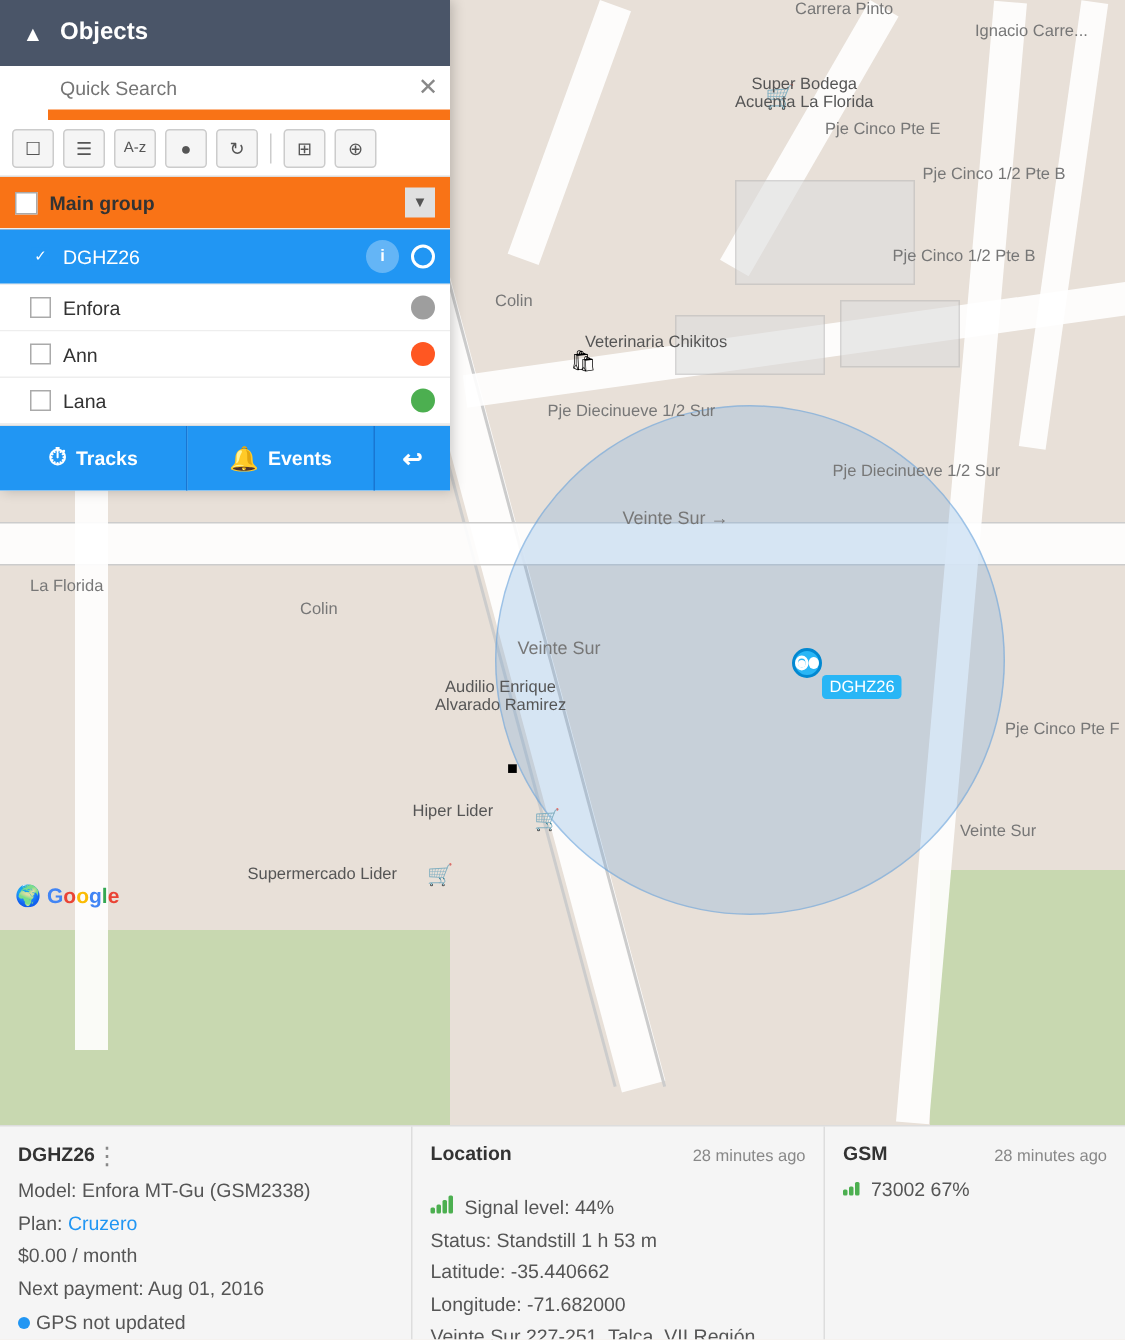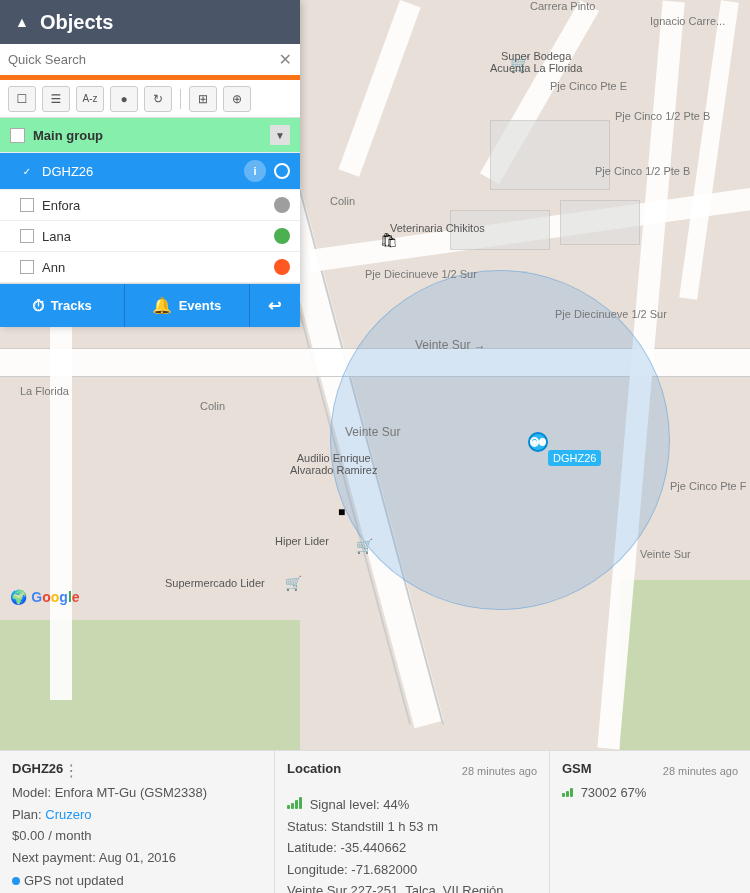--- a/index.html
+++ b/index.html
@@ -98,32 +98,33 @@
       gap: 8px;
       height: 44px;
     }
     .sidebar-header .arrow-icon {
       width: 20px; height: 20px;
       display: flex; align-items: center; justify-content: center;
       color: #fff;
       font-size: 14px;
     }
     .sidebar-title {
-      font-size: 20px;
+      font-size: 16px;
       font-weight: bold;
       color: #fff;
     }
 
     
     .search-bar {
       display: flex;
       align-items: center;
-      border-bottom: 5px solid #f97316;
+      border-bottom: 7px solid #f97316;
       padding: 4px 8px;
       height: 36px;
+      margin-left: 32px;
     }
     .search-input {
       flex: 1;
       border: none;
       outline: none;
       font-size: 13px;
       color: #333;
     }
     .search-clear {
       cursor: pointer;
@@ -158,21 +159,21 @@
     }
 
     
     .object-list { }
 
     .group-row {
       display: flex;
       align-items: center;
       padding: 7px 10px;
       border-bottom: 1px solid #eee;
-      background: #86efac;
+      background: #f97316;
       gap: 8px;
     }
     .group-checkbox {
       width: 15px; height: 15px;
       border: 1px solid #aaa;
       background: #fff;
       display: flex; align-items: center; justify-content: center;
     }
     .group-name {
       flex: 1;
@@ -459,28 +460,28 @@
     </div>
 
     <div class="object-row">
       <div class="object-checkbox"></div>
       <span class="object-name">Enfora</span>
       <div class="status-dot dot-gray"></div>
     </div>
 
     <div class="object-row">
       <div class="object-checkbox"></div>
+      <span class="object-name">Ann</span>
+      <div class="status-dot dot-orange"></div>
+    </div>
+
+    <div class="object-row">
+      <div class="object-checkbox"></div>
       <span class="object-name">Lana</span>
       <div class="status-dot dot-green"></div>
-    </div>
-
-    <div class="object-row">
-      <div class="object-checkbox"></div>
-      <span class="object-name">Ann</span>
-      <div class="status-dot dot-orange"></div>
     </div>
 
   </div>
 
   <div class="bottom-buttons">
     <button class="bottom-btn">
       <span class="btn-icon">⏱</span>
       <span>Tracks</span>
     </button>
     <button class="bottom-btn">

